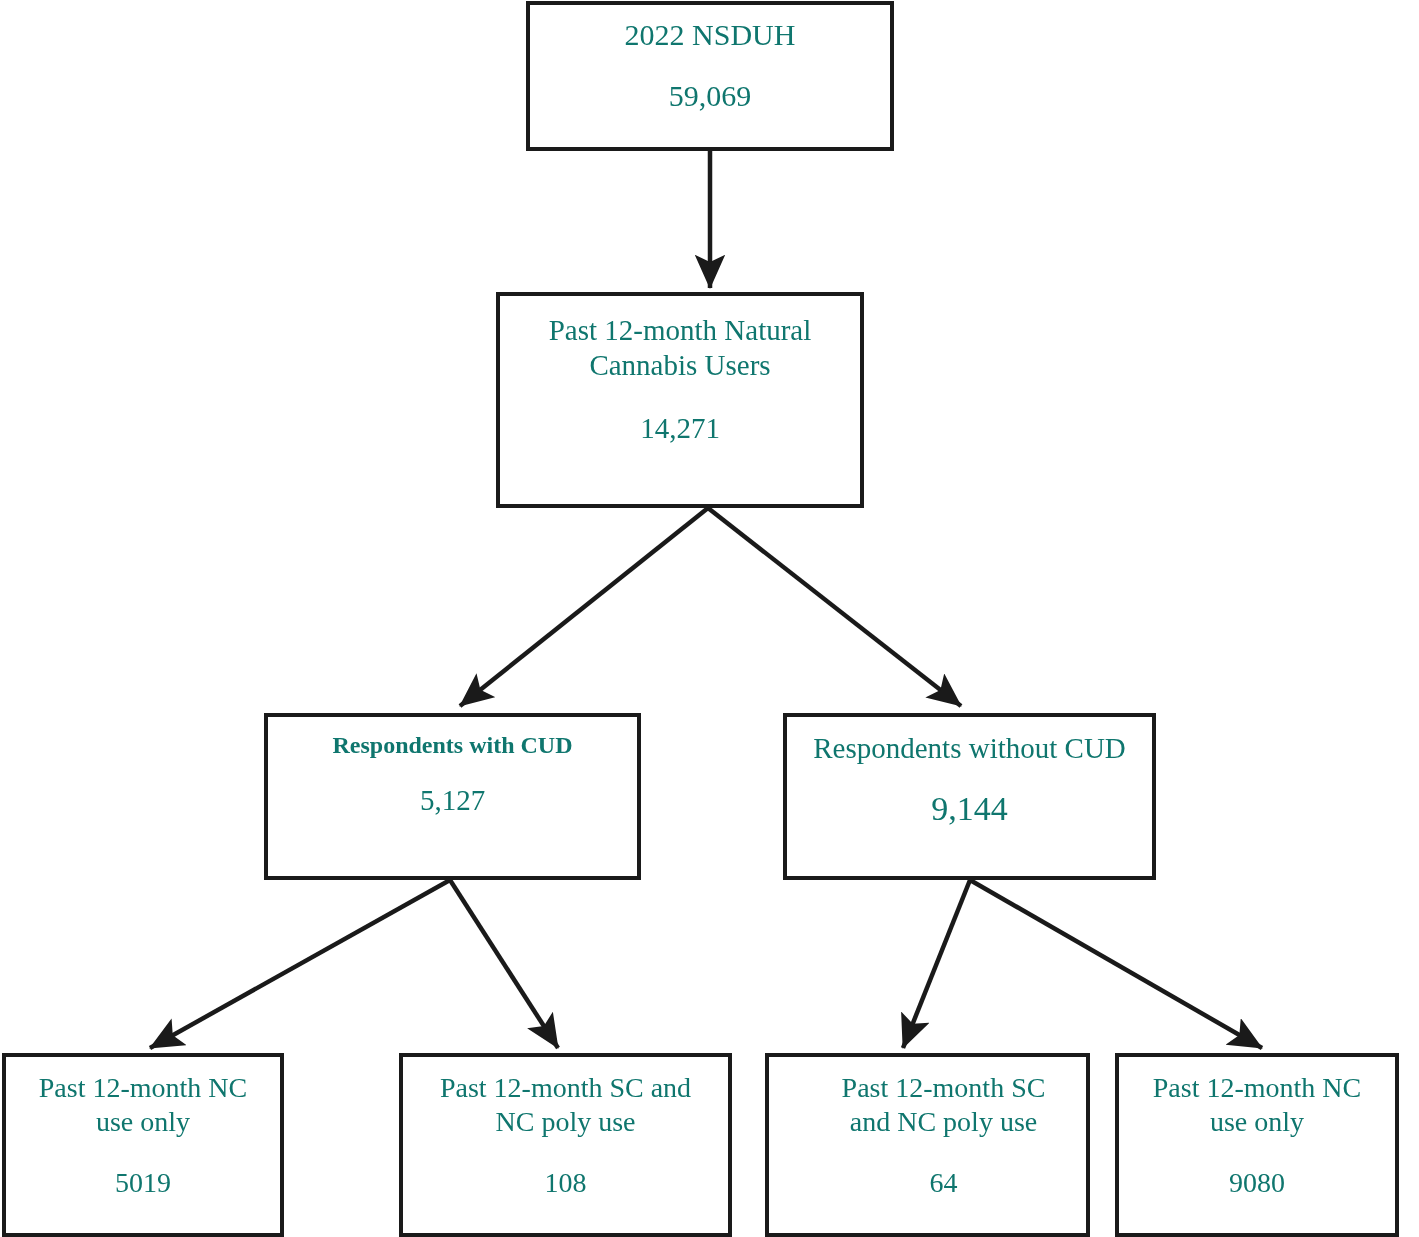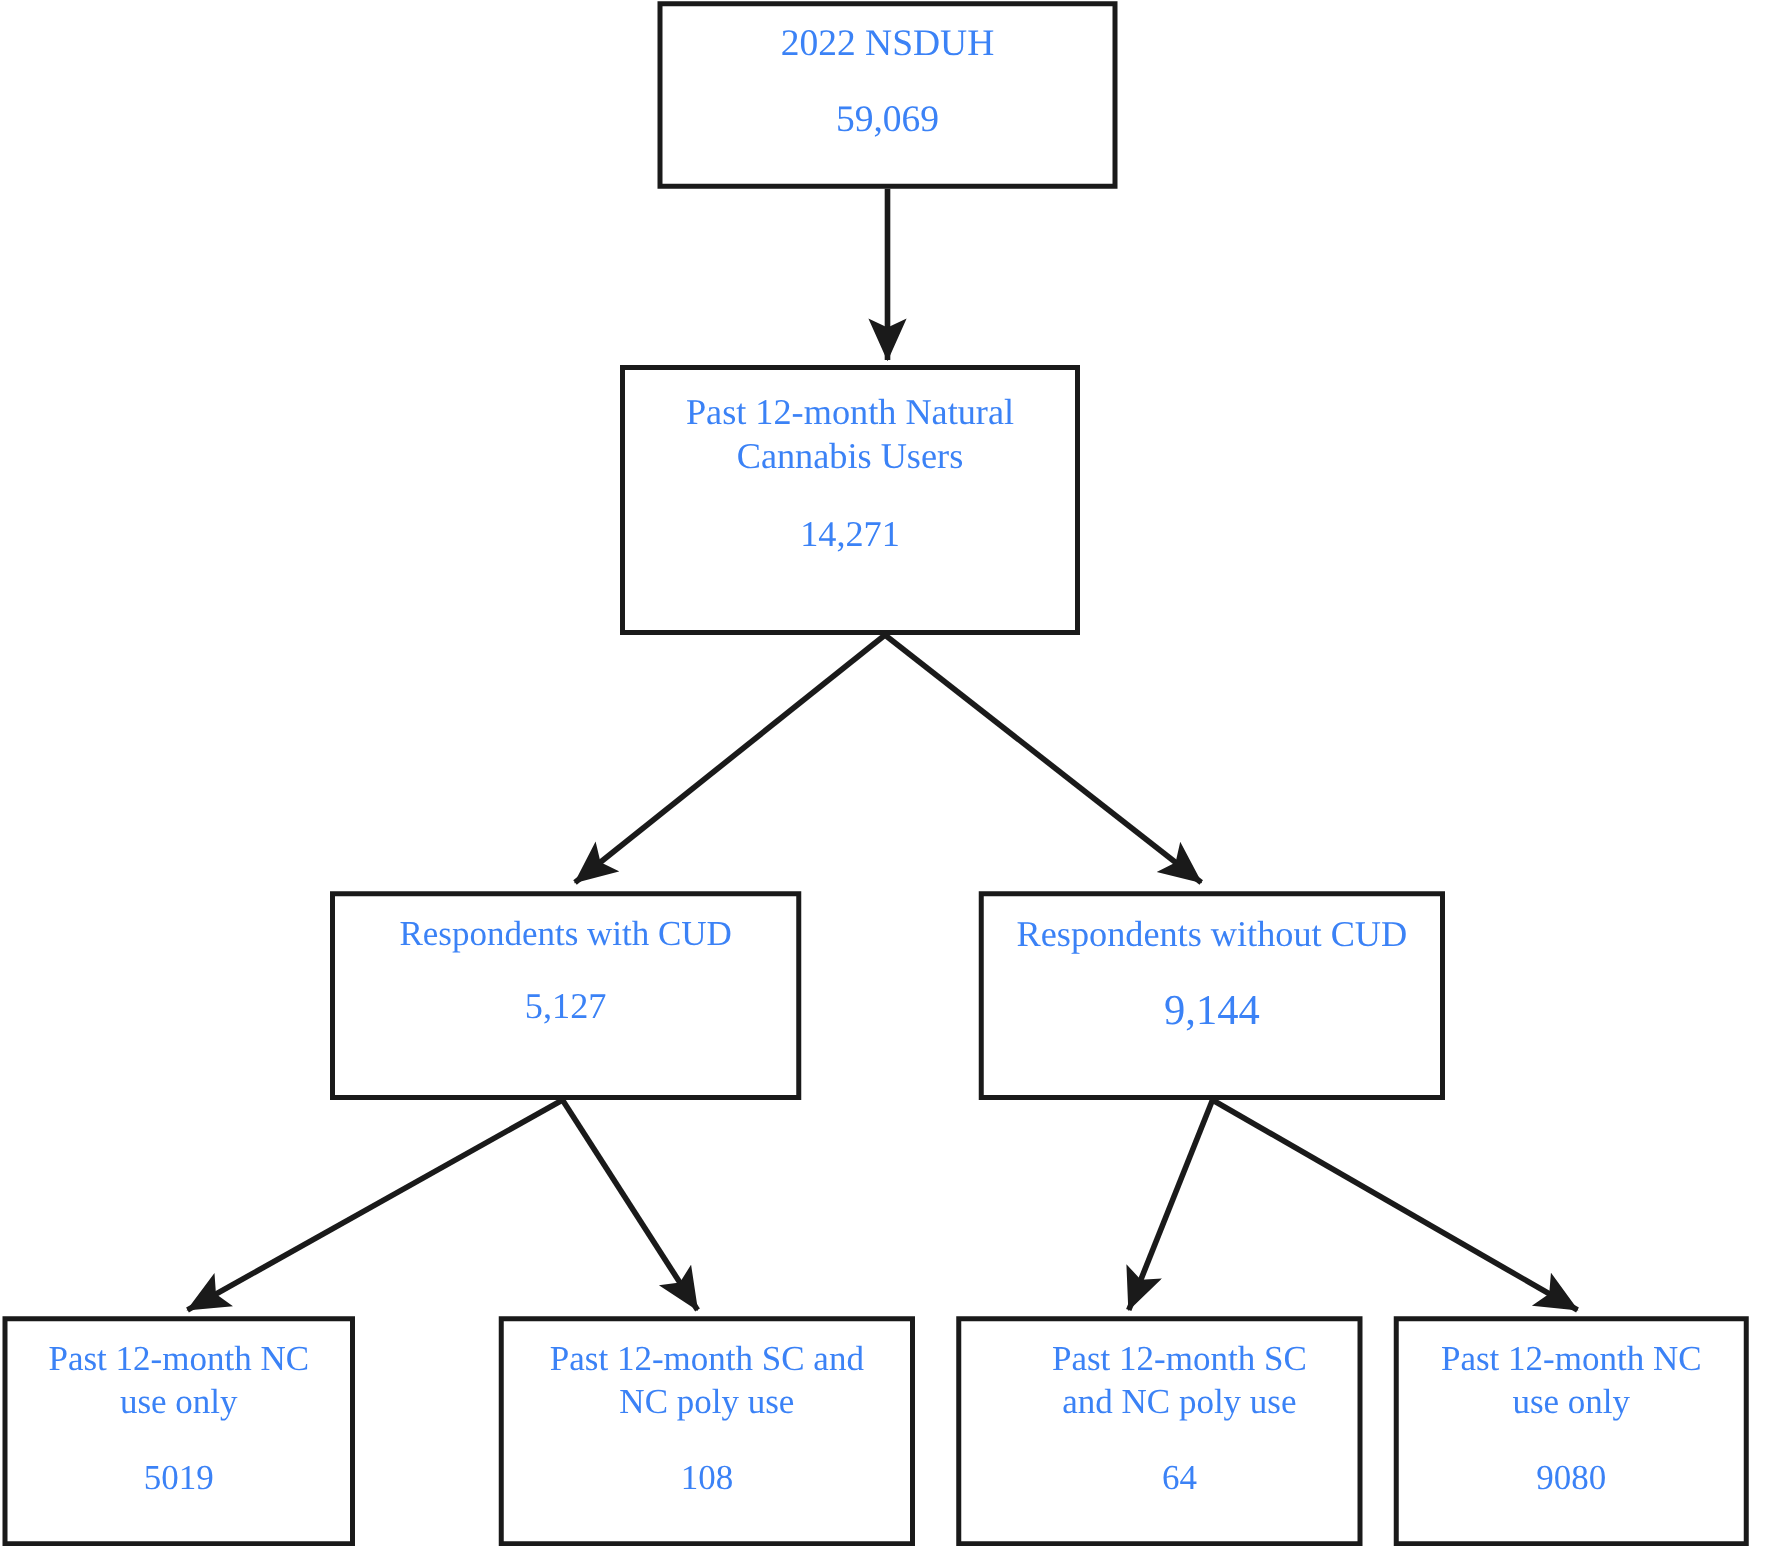--- a/index.html
+++ b/index.html
@@ -24,21 +24,21 @@
     pointer-events: none;
   }
   .node {
     position: absolute;
     box-sizing: border-box;
     border: 4px solid #1a1a1a;
     background: #ffffff;
     display: flex;
     flex-direction: column;
     align-items: center;
-    color: #3b82f6;
+    color: #0f766e;
     z-index: 2;
   }
   .node .title {
     text-align: center;
     line-height: 1.22;
     white-space: pre-line;
   }
   .node .count {
     text-align: right;
   }
@@ -46,21 +46,21 @@
   
   #node-root      { left: 526px; top: 1px;    width: 368px; height: 150px; }
   #node-root .title { font-size: 30px; margin-top: 12px; }
   #node-root .count { font-size: 30px; margin-top: 25px; }
 
   #node-nc-users  { left: 496px; top: 292px;  width: 368px; height: 216px; }
   #node-nc-users .title { font-size: 29px; margin-top: 17px; }
   #node-nc-users .count { font-size: 29px; margin-top: 28px; }
 
   #node-cud-yes   { left: 264px; top: 713px;  width: 377px; height: 167px; }
-  #node-cud-yes .title { font-size: 28px; margin-top: 14px; }
+  #node-cud-yes .title { font-size: 24px; margin-top: 14px; font-weight: bold; }
   #node-cud-yes .count { font-size: 29px; margin-top: 24px; }
 
   #node-cud-no    { left: 783px; top: 713px;  width: 373px; height: 167px; }
   #node-cud-no .title { font-size: 29px; margin-top: 14px; text-align: center; }
   #node-cud-no .count { font-size: 34px; margin-top: 24px; }
 
   #node-cud-nc-only    { left: 2px;    top: 1053px; width: 282px; height: 184px; }
   #node-cud-poly       { left: 399px;  top: 1053px; width: 333px; height: 184px; }
   #node-nocud-poly     { left: 765px;  top: 1053px; width: 325px; height: 184px; padding-left: 32px; }
   #node-nocud-nc-only  { left: 1115px; top: 1053px; width: 284px; height: 184px; }

